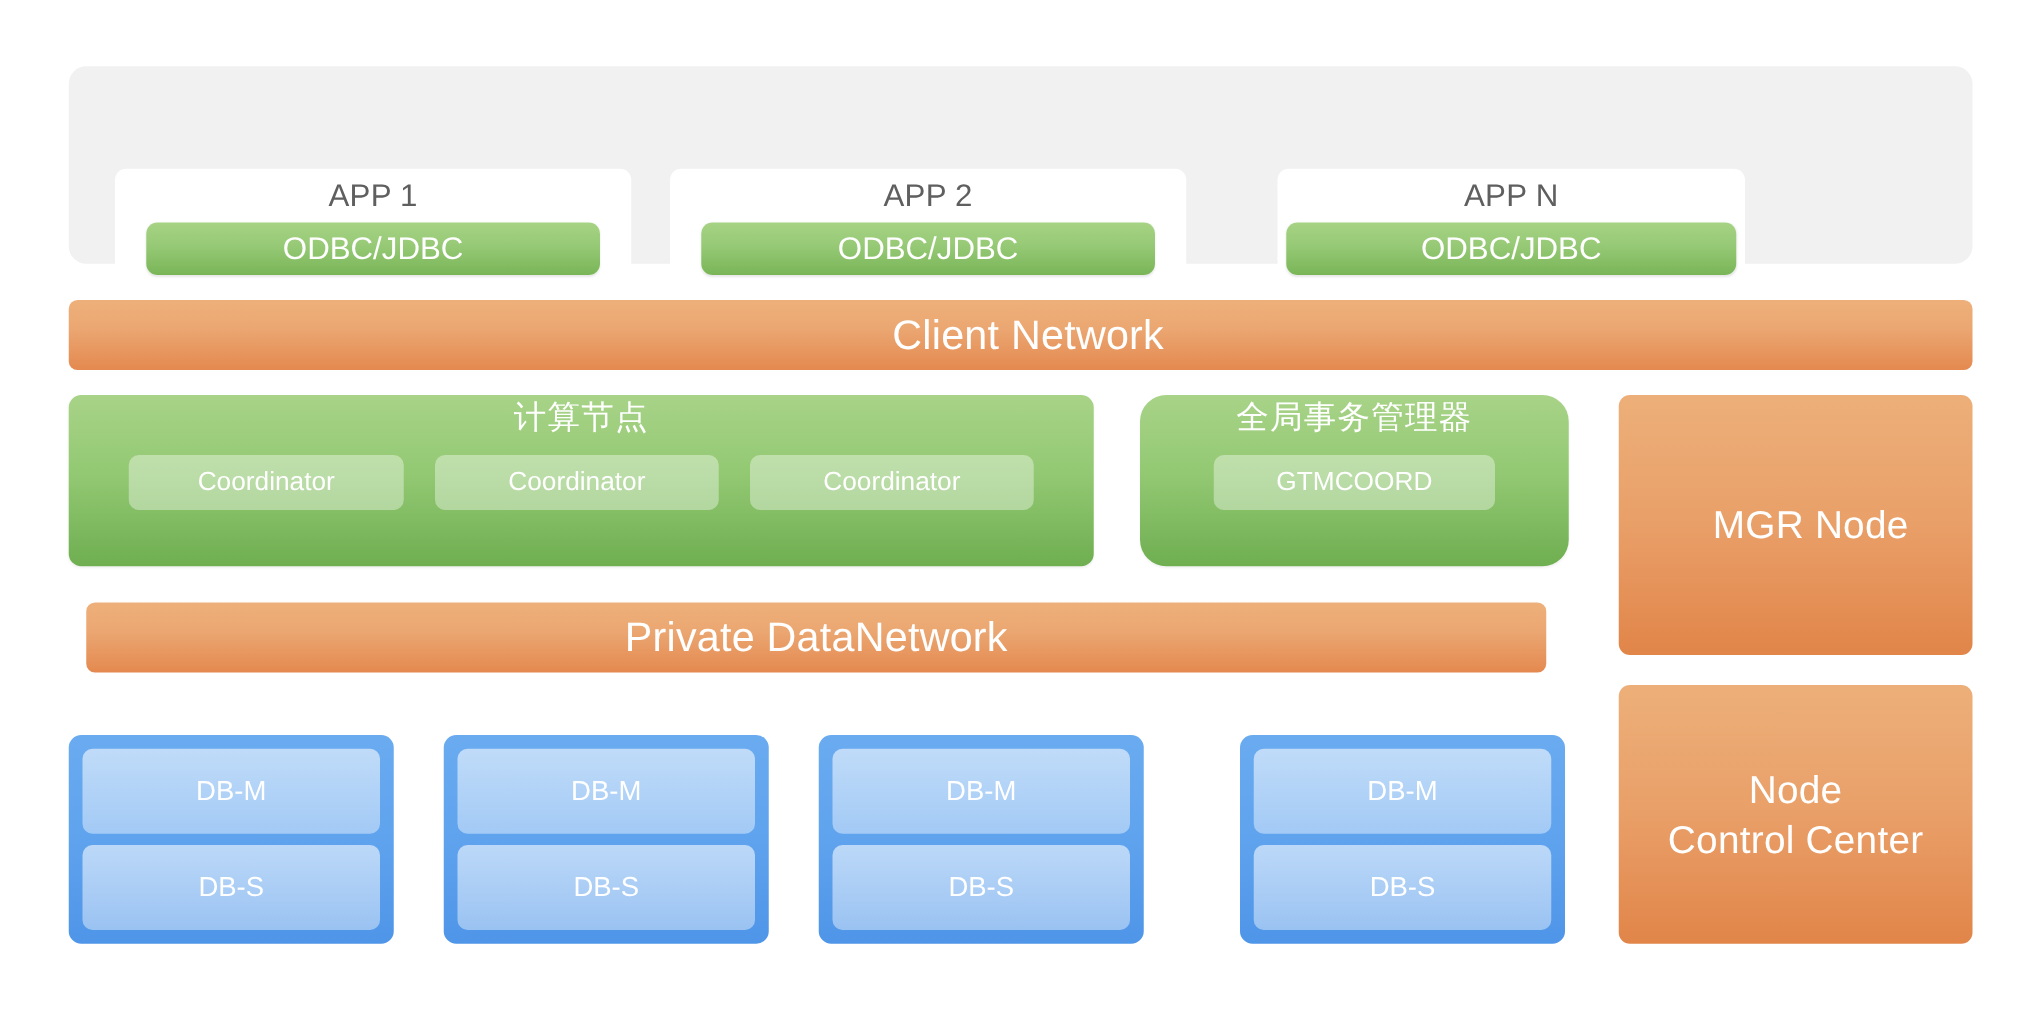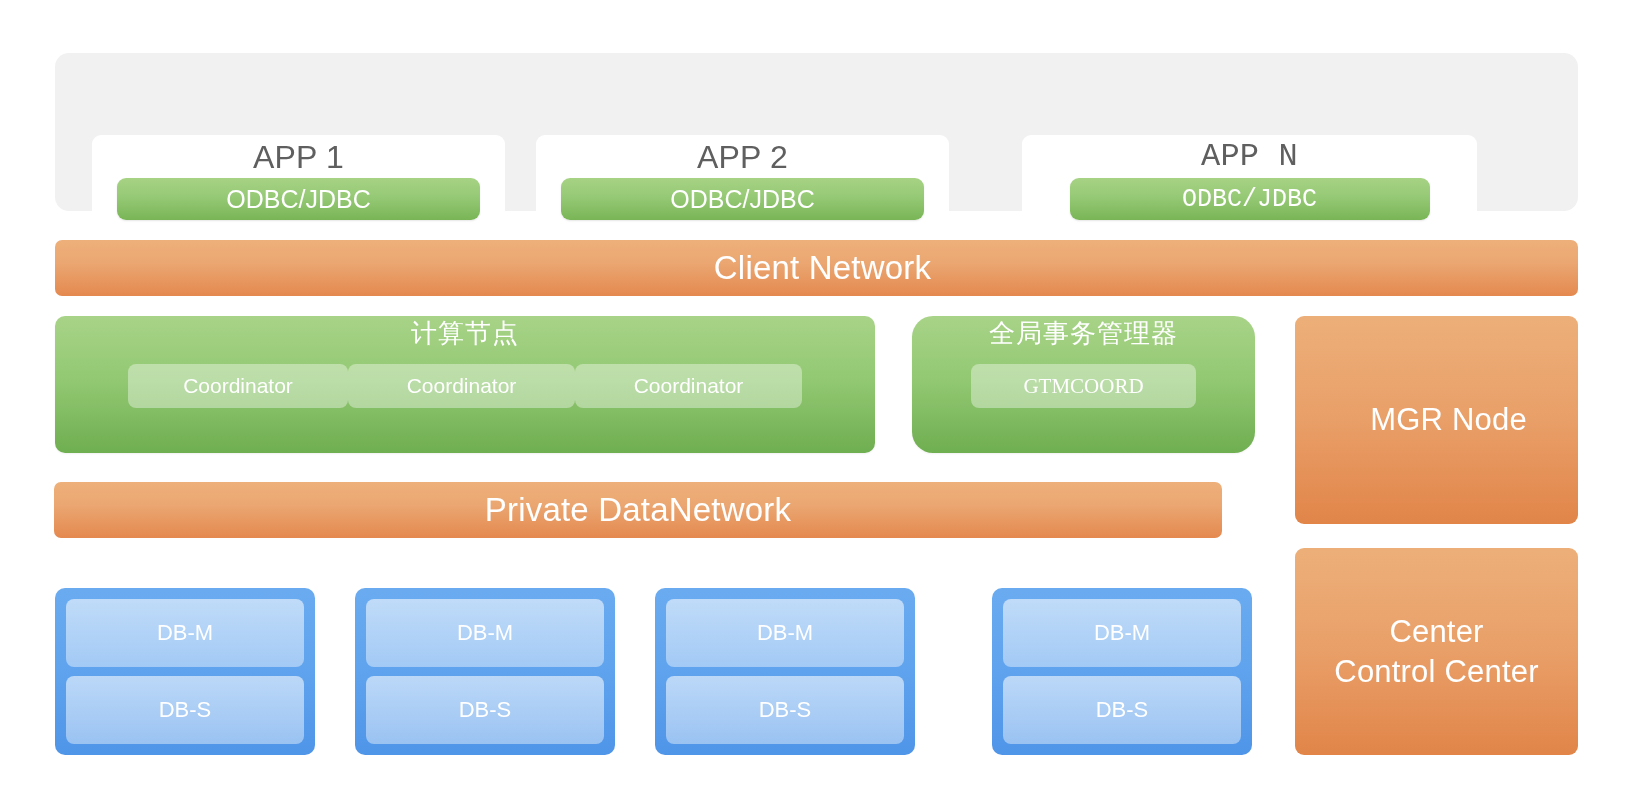--- a/index.html
+++ b/index.html
@@ -32,21 +32,21 @@
     height: 100px;
     background: #ffffff;
     border-radius: 9px;
     display: flex;
     flex-direction: column;
     align-items: center;
     justify-content: flex-start;
     padding-top: 6px;
   }
   .app-title {
-    font-size: 32px;
+    font-size: 25px;
     color: #5f5f5f;
     line-height: 32px;
     letter-spacing: 0.2px;
   }
   .odbc {
     margin-top: 5px;
     height: 42px;
     border-radius: 9px;
     background: linear-gradient(to bottom, #a6d384 0%, #96c975 45%, #79b557 100%);
     color: #ffffff;
@@ -68,21 +68,21 @@
     border-radius: 7px;
     background: linear-gradient(to bottom, #eeb07a 0%, #eba772 40%, #e4894f 100%);
     color: #ffffff;
     display: flex;
     align-items: center;
     justify-content: center;
     font-size: 33px;
     letter-spacing: 0.2px;
   }
   .client-net { left: 55px; top: 240px; width: 1523px; height: 56px; padding-left: 12px; }
-  .private-net { left: 54px; top: 482px; width: 1168px; height: 56px; }
+  .private-net { left: 69px; top: 482px; width: 1168px; height: 56px; }
 
   
   .green-panel {
     border-radius: 10px;
     background: linear-gradient(to bottom, #a8d388 0%, #93c973 45%, #6fae51 100%);
     color: #ffffff;
     top: 316px;
     height: 137px;
     box-shadow: 0 1px 2px rgba(0,0,0,0.06);
   }
@@ -90,20 +90,21 @@
     width: 100%;
     text-align: center;
     font-size: 27px;
     line-height: 34px;
     letter-spacing: 1px;
   }
   .green-title.cn { font-size: 26px; }
   .sub-row {
     display: flex;
     justify-content: center;
+    gap: 25px;
     margin-top: 14px;
   }
   .coord {
     height: 44px;
     border-radius: 8px;
     background: rgba(255,255,255,0.38);
     color: #ffffff;
     font-size: 21px;
     display: flex;
     align-items: center;
@@ -168,52 +169,52 @@
       <div class="app-title">APP 2</div>
       <div class="odbc" style="width:363px;">ODBC/JDBC</div>
     </div>
 
     <div class="abs" style="left:967px; top:92px; width:40px; height:100px;">
       <div class="abs dot" style="left:0px; top:0px;"></div>
       <div class="abs dot" style="left:19px; top:0px;"></div>
       <div class="abs dot" style="left:0px; top:57px;"></div>
     </div>
 
-    <div class="abs app-card" style="left:967px; width:455px;font-family:Liberation Mono, monospace;">
+    <div class="abs app-card" style="left:967px; width:374px;">
       <div class="app-title">APP N</div>
       <div class="odbc" style="width:360px;">ODBC/JDBC</div>
     </div>
 
   </div>
 
   <div class="abs net-band client-net">Client Network</div>
 
   <div class="abs green-panel compute-panel">
     <div class="green-title cn">计算节点</div>
     <div class="sub-row">
       <div class="coord" style="width:220px;">Coordinator</div>
       <div class="coord" style="width:227px;">Coordinator</div>
       <div class="coord" style="width:227px;">Coordinator</div>
     </div>
   </div>
 
   <div class="abs green-panel gtm-panel">
     <div class="green-title cn">全局事务管理器</div>
     <div class="sub-row">
-      <div class="coord" style="width:225px;font-family:Liberation Serif, serif;">GTMCOORD</div>
+      <div class="coord" style="width:225px;">GTMCOORD</div>
     </div>
   </div>
 
   <div class="abs right-card mgr-card">
     <span>MGR Node</span>
   </div>
 
   <div class="abs right-card acc-card">
     <div>
-      <div>Center</div>
+      <div>Node</div>
       <div>Control Center</div>
     </div>
   </div>
 
   <div class="abs net-band private-net">Private DataNetwork</div>
 
   <div class="abs db-group" style="left:55px; width:260px;">
     <div class="db-cell">DB-M</div>
     <div class="db-cell">DB-S</div>
   </div>

